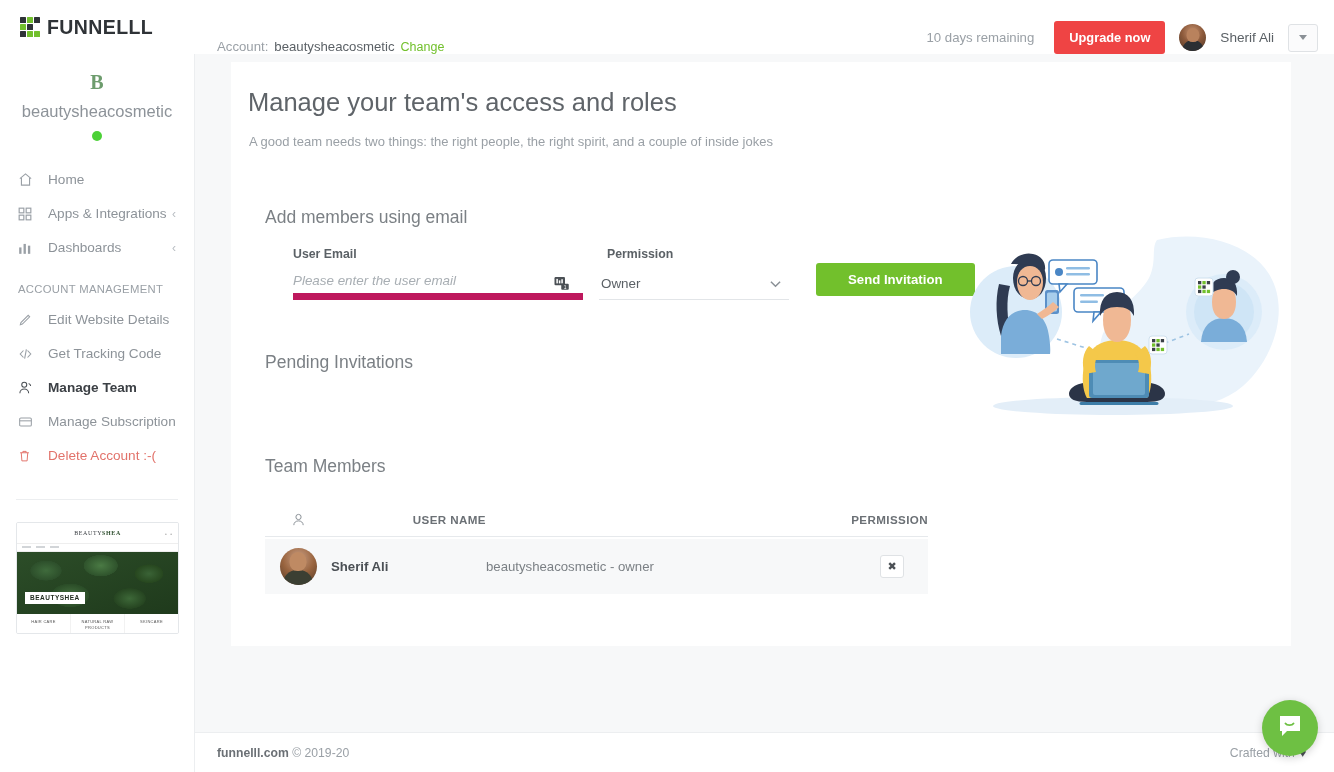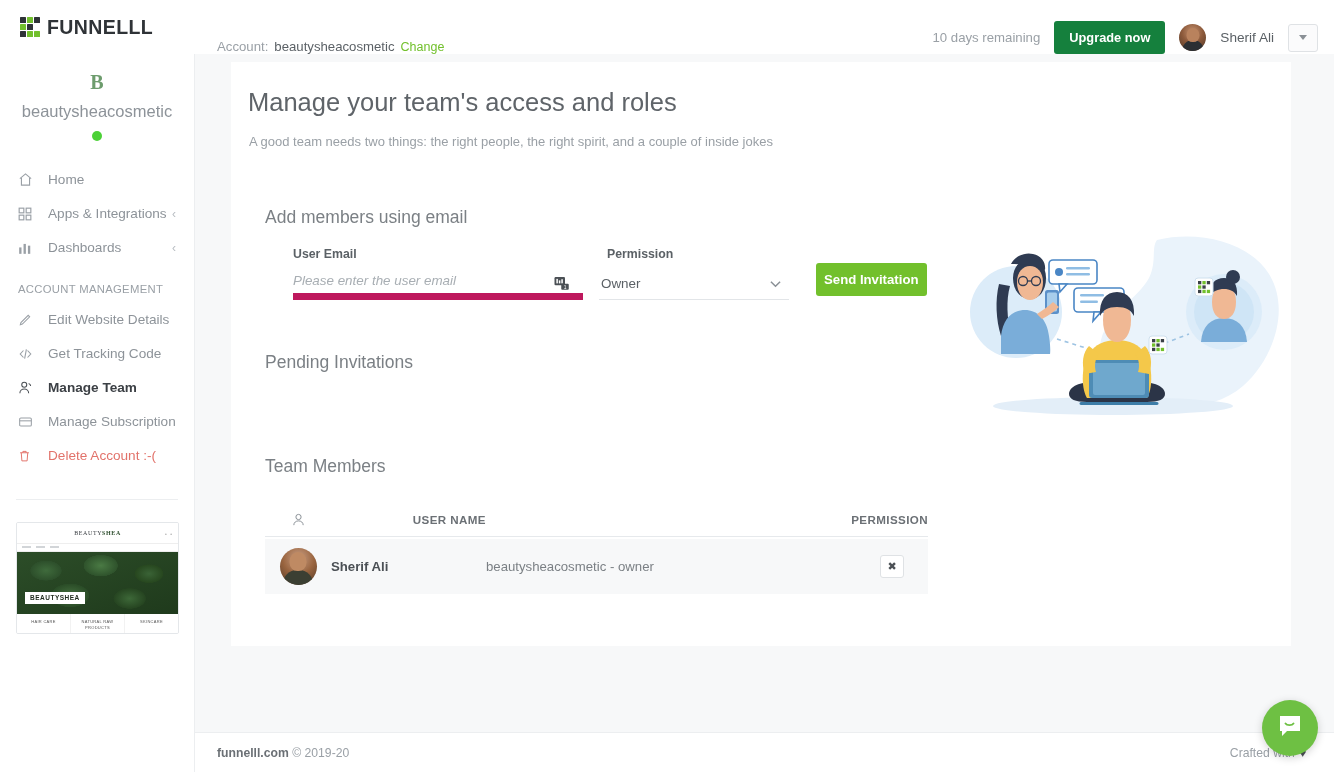--- a/index.html
+++ b/index.html
@@ -44,24 +44,25 @@
     display: flex; align-items: center; gap: 6px; white-space: nowrap;
   }
   .acct-name { color: #5b6166; }
   .acct-change { color: #72c02c; font-size: 12.5px; cursor: pointer; }
   .topbar-right {
     margin-left: auto; display: flex; align-items: center;
     gap: 14px; padding-right: 16px; white-space: nowrap;
   }
   .days { font-size: 13.2px; color: #9aa0a6; }
   .btn-upgrade {
-    background: #15803d; color: #fff; border: none;
+    background: #ef4444; color: #fff; border: none;
     font-size: 12.8px; font-weight: bold;
     padding: 9px 15px; border-radius: 3px; cursor: pointer;
     font-family: "Liberation Sans", sans-serif;
+    margin-left: 6px;
   }
   .avatar-sm {
     width: 27px; height: 27px; border-radius: 50%;
     background: radial-gradient(circle at 50% 30%, #c69372 0%, #8d5a3b 45%, #4a3526 100%);
     position: relative; overflow: hidden; flex-shrink: 0;
   }
   .avatar-sm::after {
     content: ""; position: absolute; left: 50%; top: 58%;
     width: 22px; height: 18px; transform: translateX(-50%);
     background: #2b2f33; border-radius: 11px 11px 0 0;
@@ -243,21 +244,21 @@
     font-family: "Liberation Sans", sans-serif;
   }
   .perm-chev {
     position: absolute; right: 8px; top: 10px; pointer-events: none;
     color: #8a9096; font-size: 11px;
   }
   .btn-send {
     position: absolute; left: 585px; top: 201px;
     background: #72c02c; color: #fff; border: none;
     font-size: 13.2px; font-weight: bold;
-    padding: 0 8px; height: 33px; border-radius: 3px; cursor: pointer;
+    padding: 0 32px; height: 33px; border-radius: 3px; cursor: pointer;
     font-family: "Liberation Sans", sans-serif;
   }
 
   .no-pending {
     position: absolute; left: 0; top: 325px; width: 700px;
     text-align: center; font-size: 13.2px; color: #8d9399;
   }
 
   
   .tbl-head {

